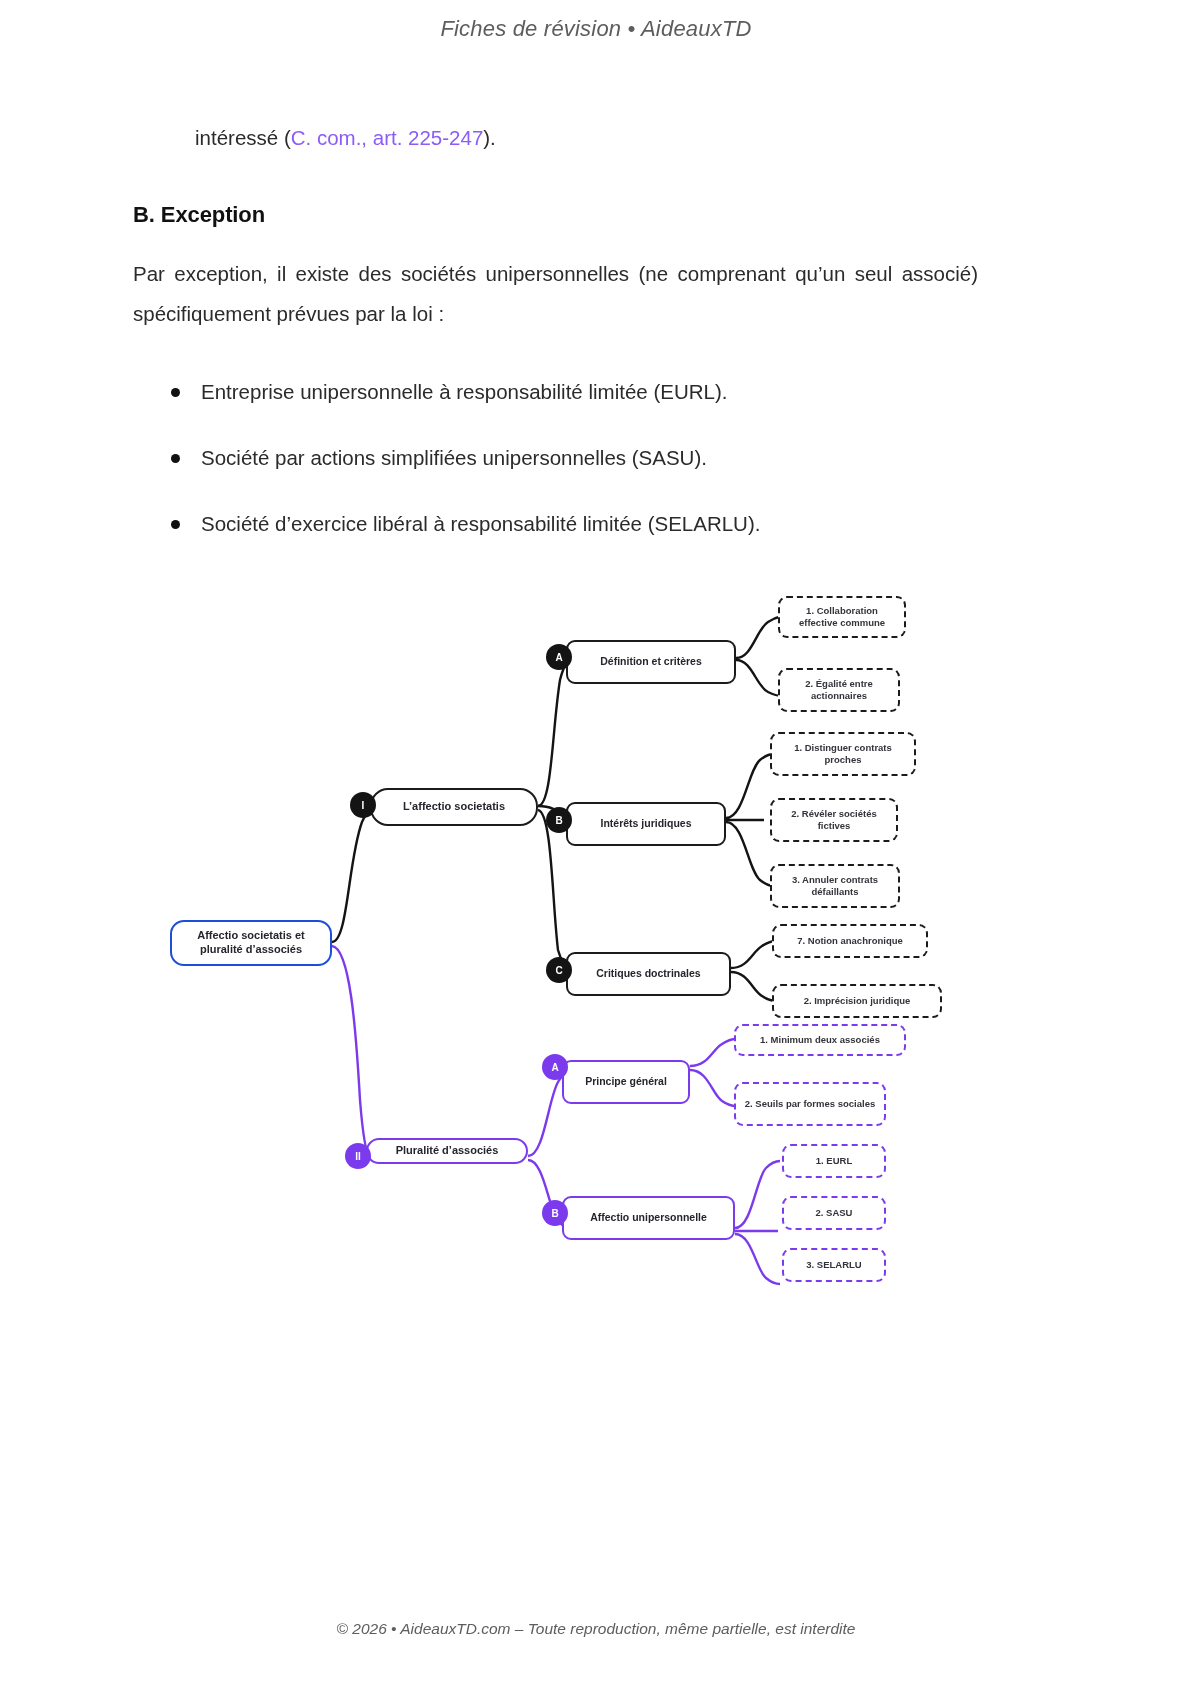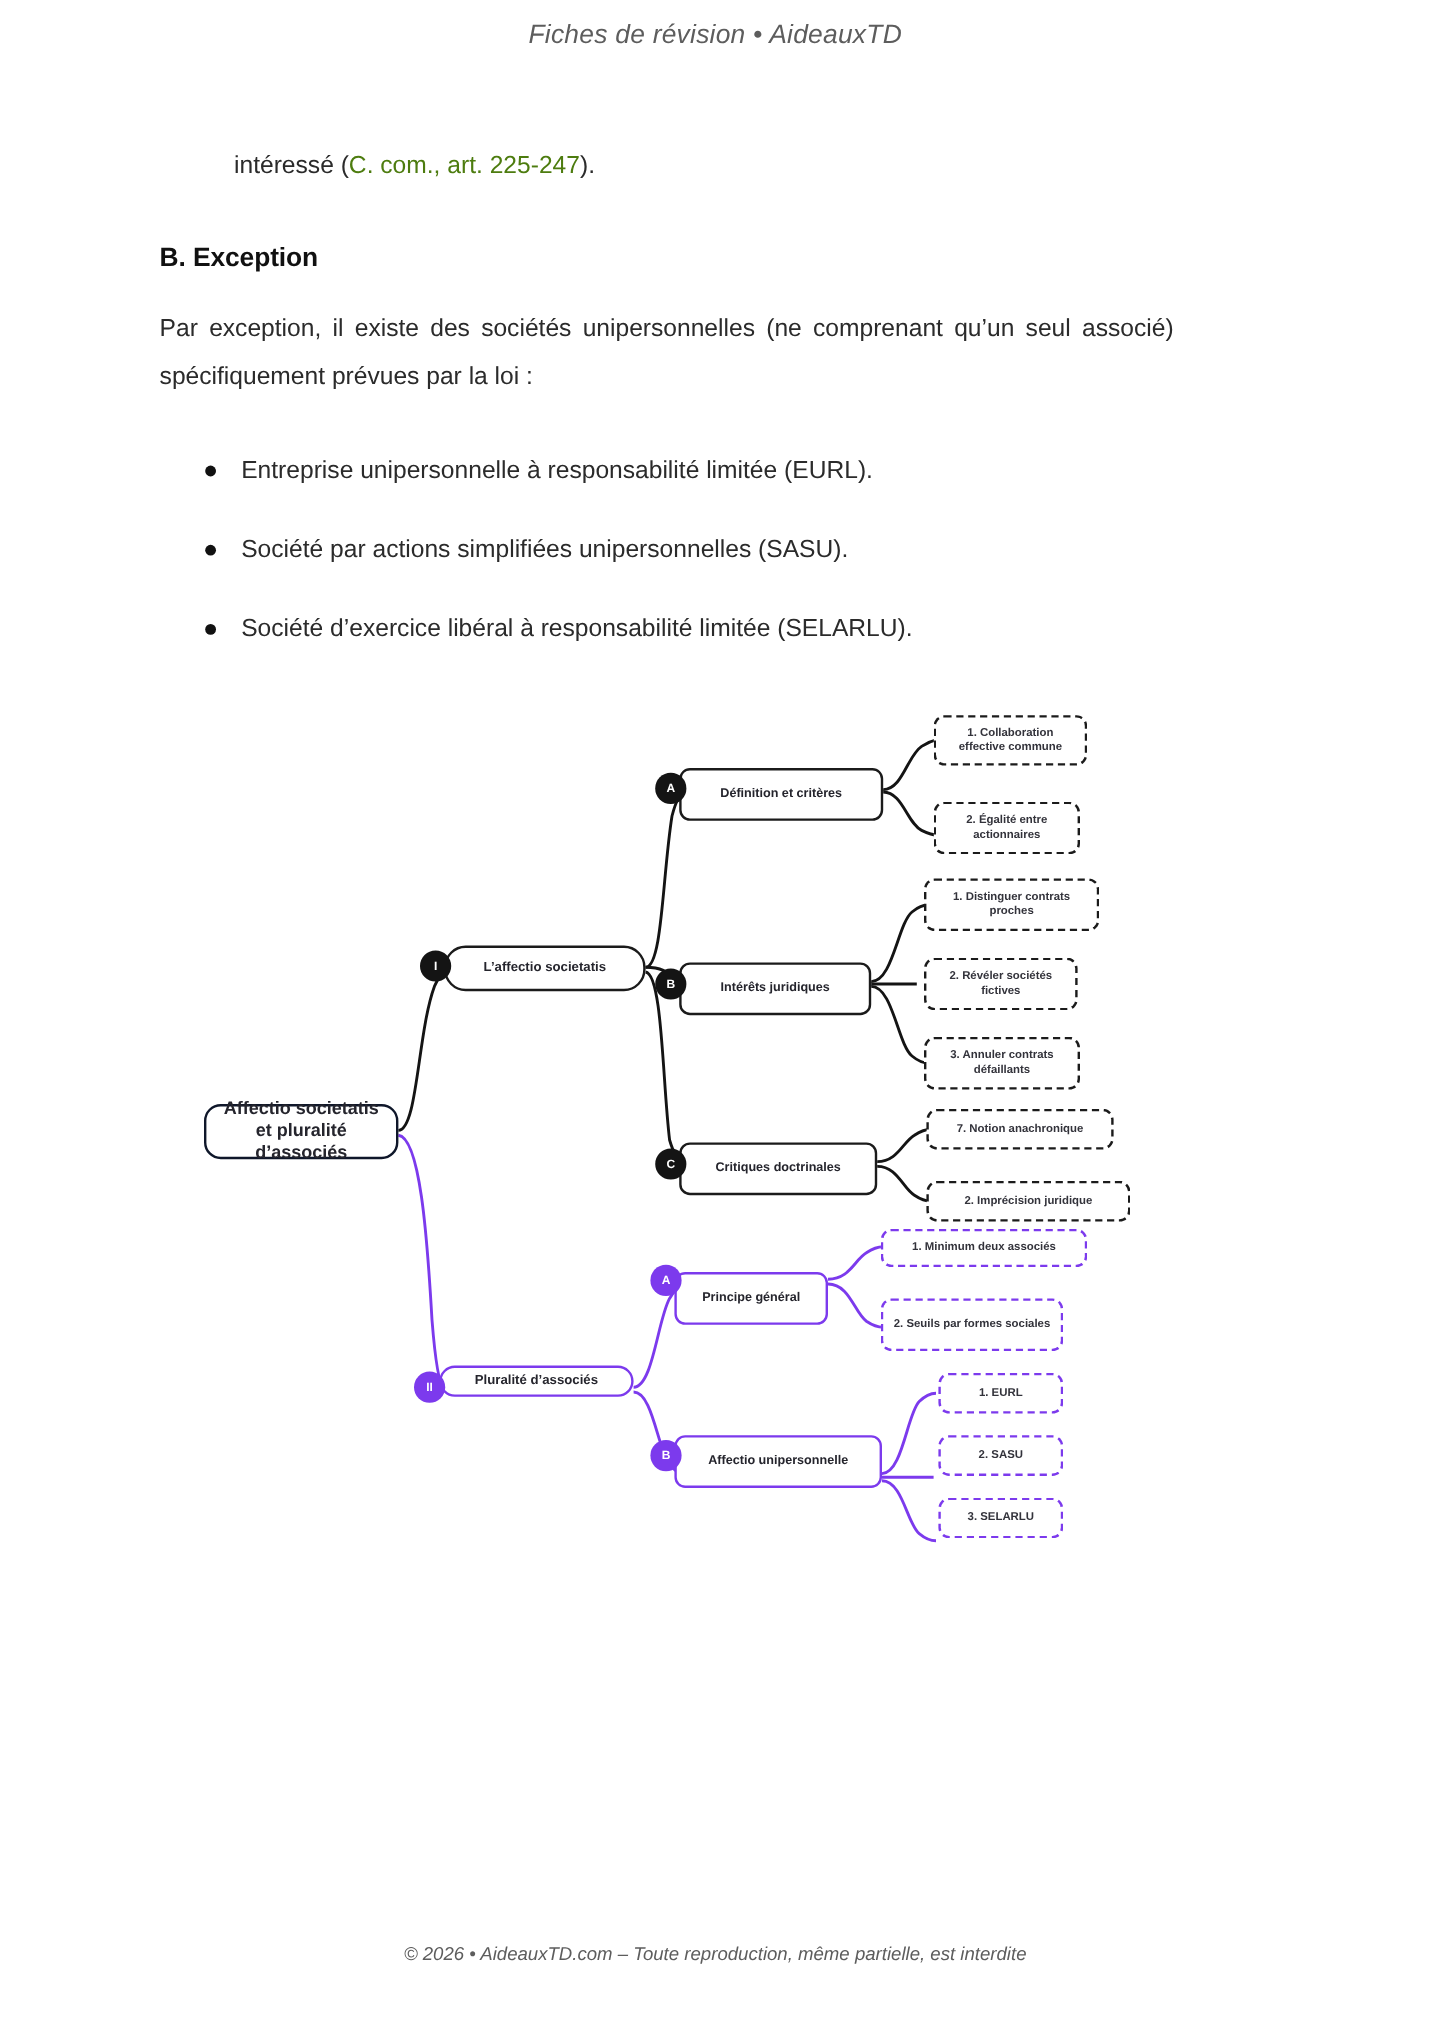--- a/index.html
+++ b/index.html
@@ -47,21 +47,21 @@
     width: 845px;
   }
   .para {
     font-size: 20.5px;
     line-height: 40px;
     color: #2b2b2b;
     text-align: justify;
     margin: 0;
   }
   .para.indent { text-indent: 62px; }
-  .ref { color: #4d7c0f; }
+  .ref { color: #8b5cf6; }
   h2.section-title {
     font-size: 22px;
     font-weight: bold;
     color: #111111;
     margin: 44px 0 26px 0;
     letter-spacing: -0.1px;
   }
   ul.bullets {
     list-style: none;
     margin: 38px 0 0 0;
@@ -101,23 +101,23 @@
     display: flex;
     align-items: center;
     justify-content: center;
     text-align: center;
     font-weight: bold;
     color: #25252d;
     background: #ffffff;
     line-height: 1.25;
   }
   .node.root {
-    border: 2px solid #0f172a;
+    border: 2px solid #1d4ed8;
     border-radius: 14px;
-    font-size: 15px;
+    font-size: 11px;
     padding: 4px 8px;
   }
   .node.l1 {
     border: 2px solid #1b1b1b;
     border-radius: 18px;
     font-size: 11px;
     padding: 4px 10px;
   }
   .node.l1.purple { border-color: #7c3aed; }
   .node.l2 {

